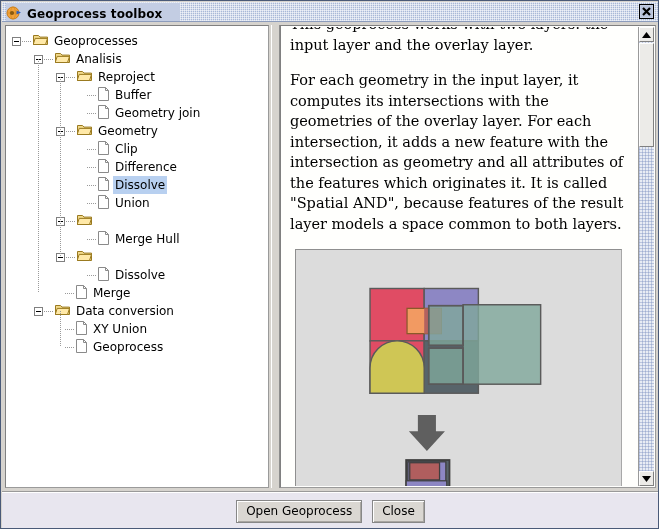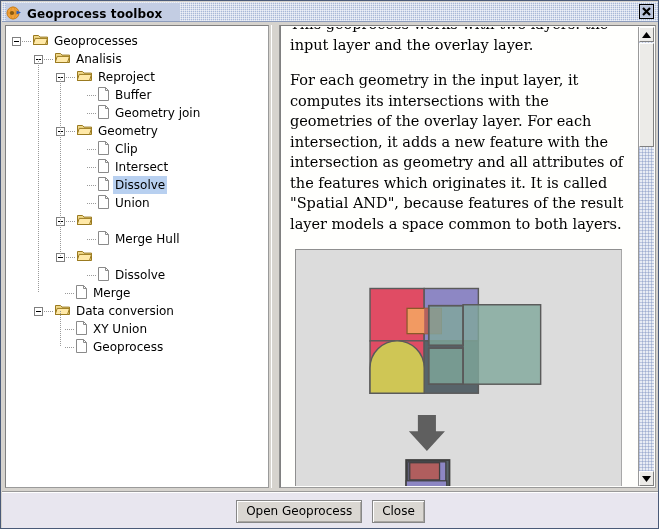--- a/index.html
+++ b/index.html
@@ -380,21 +380,21 @@
             <span class="node-label">Clip</span>
           </div>
           <div class="node">
             <span class="spacer" style="width: 72px;"></span>
             <span class="spacer" style="width: 9px;"></span>
             <span class="dots"></span>
             <span class="doc-icon"><svg width="11" height="14" viewBox="0 0 11 14">
                 <path d="M0.5 0.5 h7 l3 3 v10 h-10 z" fill="#ffffff" stroke="#8a8a8a" stroke-width="1"></path>
                 <path d="M7.5 0.5 v3 h3" fill="none" stroke="#8a8a8a" stroke-width="1"></path>
               </svg></span>
-            <span class="node-label">Intersect</span>
+            <span class="node-label">Difference</span>
           </div>
           <div class="node selected">
             <span class="spacer" style="width: 72px;"></span>
             <span class="spacer" style="width: 9px;"></span>
             <span class="dots"></span>
             <span class="doc-icon"><svg width="11" height="14" viewBox="0 0 11 14">
                 <path d="M0.5 0.5 h7 l3 3 v10 h-10 z" fill="#ffffff" stroke="#8a8a8a" stroke-width="1"></path>
                 <path d="M7.5 0.5 v3 h3" fill="none" stroke="#8a8a8a" stroke-width="1"></path>
               </svg></span>
             <span class="node-label">Dissolve</span>

